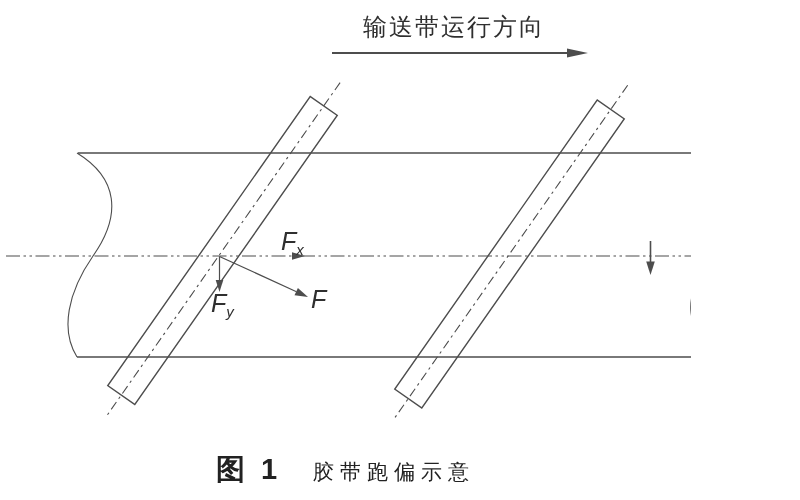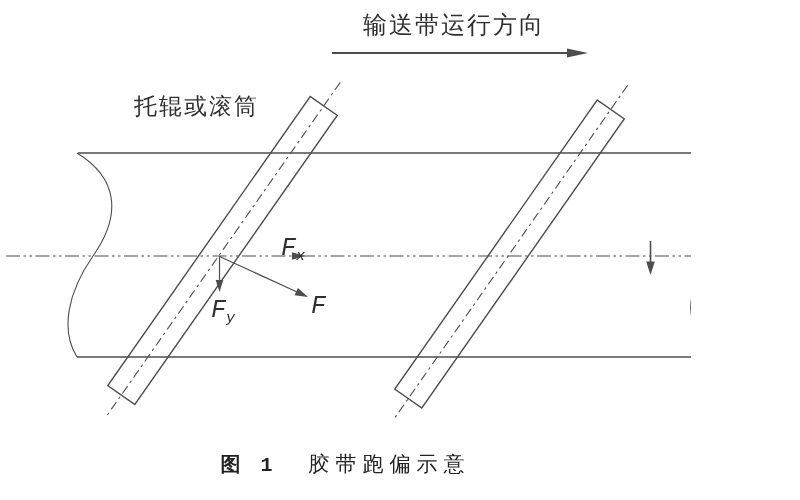--- a/index.html
+++ b/index.html
@@ -3,39 +3,39 @@
 <meta charset="utf-8">
 <style>
   :root{
     --line:#4d4d4d;
     --text:#2f2f2f;
     --bg:#ffffff;
   }
   html,body{margin:0;padding:0;background:var(--bg);}
   .stage{
     position:relative;width:691px;height:500px;background:var(--bg);
-    overflow:hidden;font-family:Liberation Mono, monospace;
+    overflow:hidden;font-family:Liberation Sans, sans-serif;
   }
   .diagram-svg{position:absolute;left:0;top:0;}
   .stroke{stroke:var(--line);fill:none;}
   .fillshape{fill:var(--line);stroke:none;}
   .cjk-label{
     position:absolute;color:var(--text);font-size:24px;letter-spacing:2px;
     white-space:nowrap;line-height:1.1;
   }
   .force-label{
     position:absolute;color:var(--text);font-style:italic;
-    font-size:25px;white-space:nowrap;line-height:1;margin-top:7px;
+    font-size:25px;white-space:nowrap;line-height:1;
   }
   .force-label sub{font-size:15px;line-height:0;vertical-align:-5px;letter-spacing:0;}
   .caption{
     position:absolute;left:0;right:0;top:450px;text-align:center;
     color:#222;white-space:nowrap;
   }
-  .cap-prefix{font-weight:bold;font-size:20px;letter-spacing:4px;margin-right:32px;}
+  .cap-prefix{font-weight:bold;font-size:29px;letter-spacing:4px;margin-right:32px;}
   .cap-text{font-size:21px;letter-spacing:6px;}
 </style>
 </head>
 <body>
 
 <div class="stage">
 
   <svg class="diagram-svg" width="800" height="500" viewBox="0 0 800 500">
 
     <line class="stroke" x1="78" y1="153" x2="726" y2="153" stroke-width="1.4"></line>
@@ -65,21 +65,20 @@
 
     <line class="stroke" x1="219.5" y1="256.5" x2="219.5" y2="281" stroke-width="1.2"></line>
     <path class="fillshape" d="M219.5,292 L215.7,280 L223.3,280 Z"></path>
 
     <line class="stroke" x1="219.5" y1="256.5" x2="296.5" y2="291.7" stroke-width="1.2"></line>
     <path class="fillshape" d="M308,297 L294.5,295.2 L297.9,288 Z"></path>
   </svg>
 
   <div class="cjk-label" style="left:363px;top:14px;">输送带运行方向</div>
 
-  <div class="cjk-label" style="left:134px;top:96px;font-size:23px;">托辊或滚筒</div>
 
 
   <div class="force-label" style="left:281px;top:229px;"><span>F</span><sub>x</sub></div>
 
   <div class="force-label" style="left:211px;top:291px;"><span>F</span><sub>y</sub></div>
 
   <div class="force-label" style="left:311px;top:287px;"><span>F</span><sub></sub></div>
 
   <div class="caption">
     <span class="cap-prefix">图 1</span><span class="cap-text">胶带跑偏示意</span>

